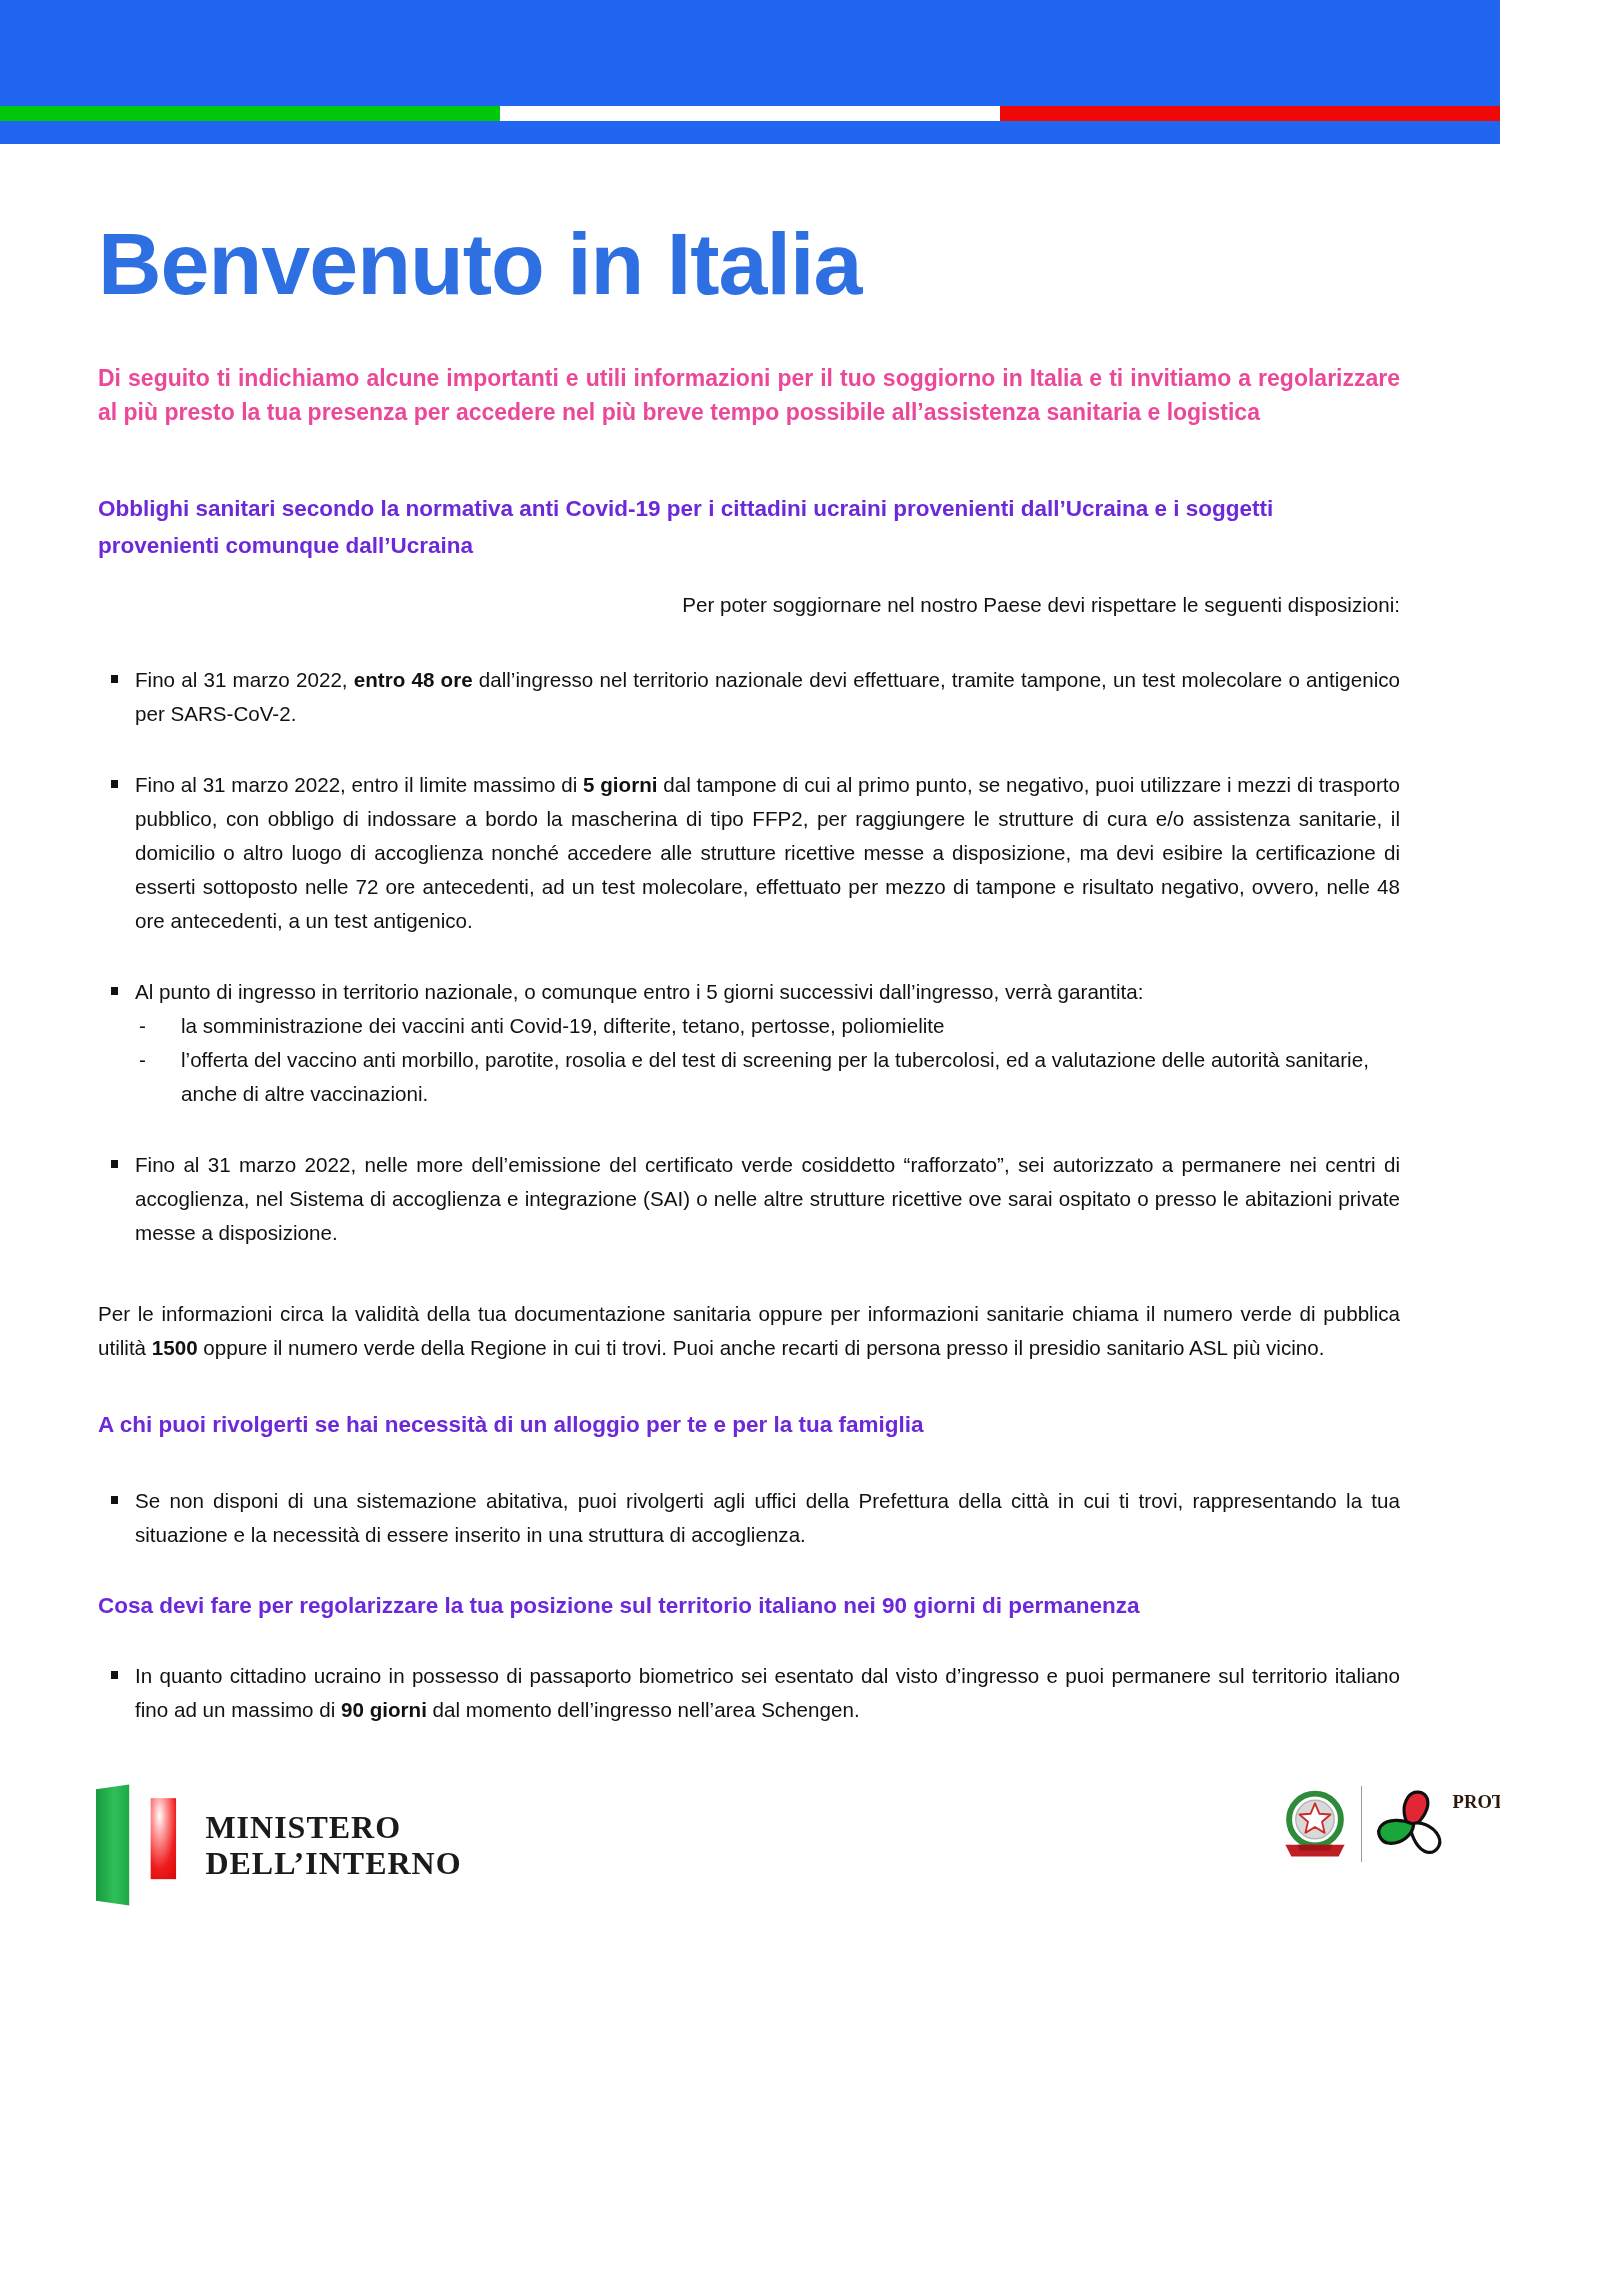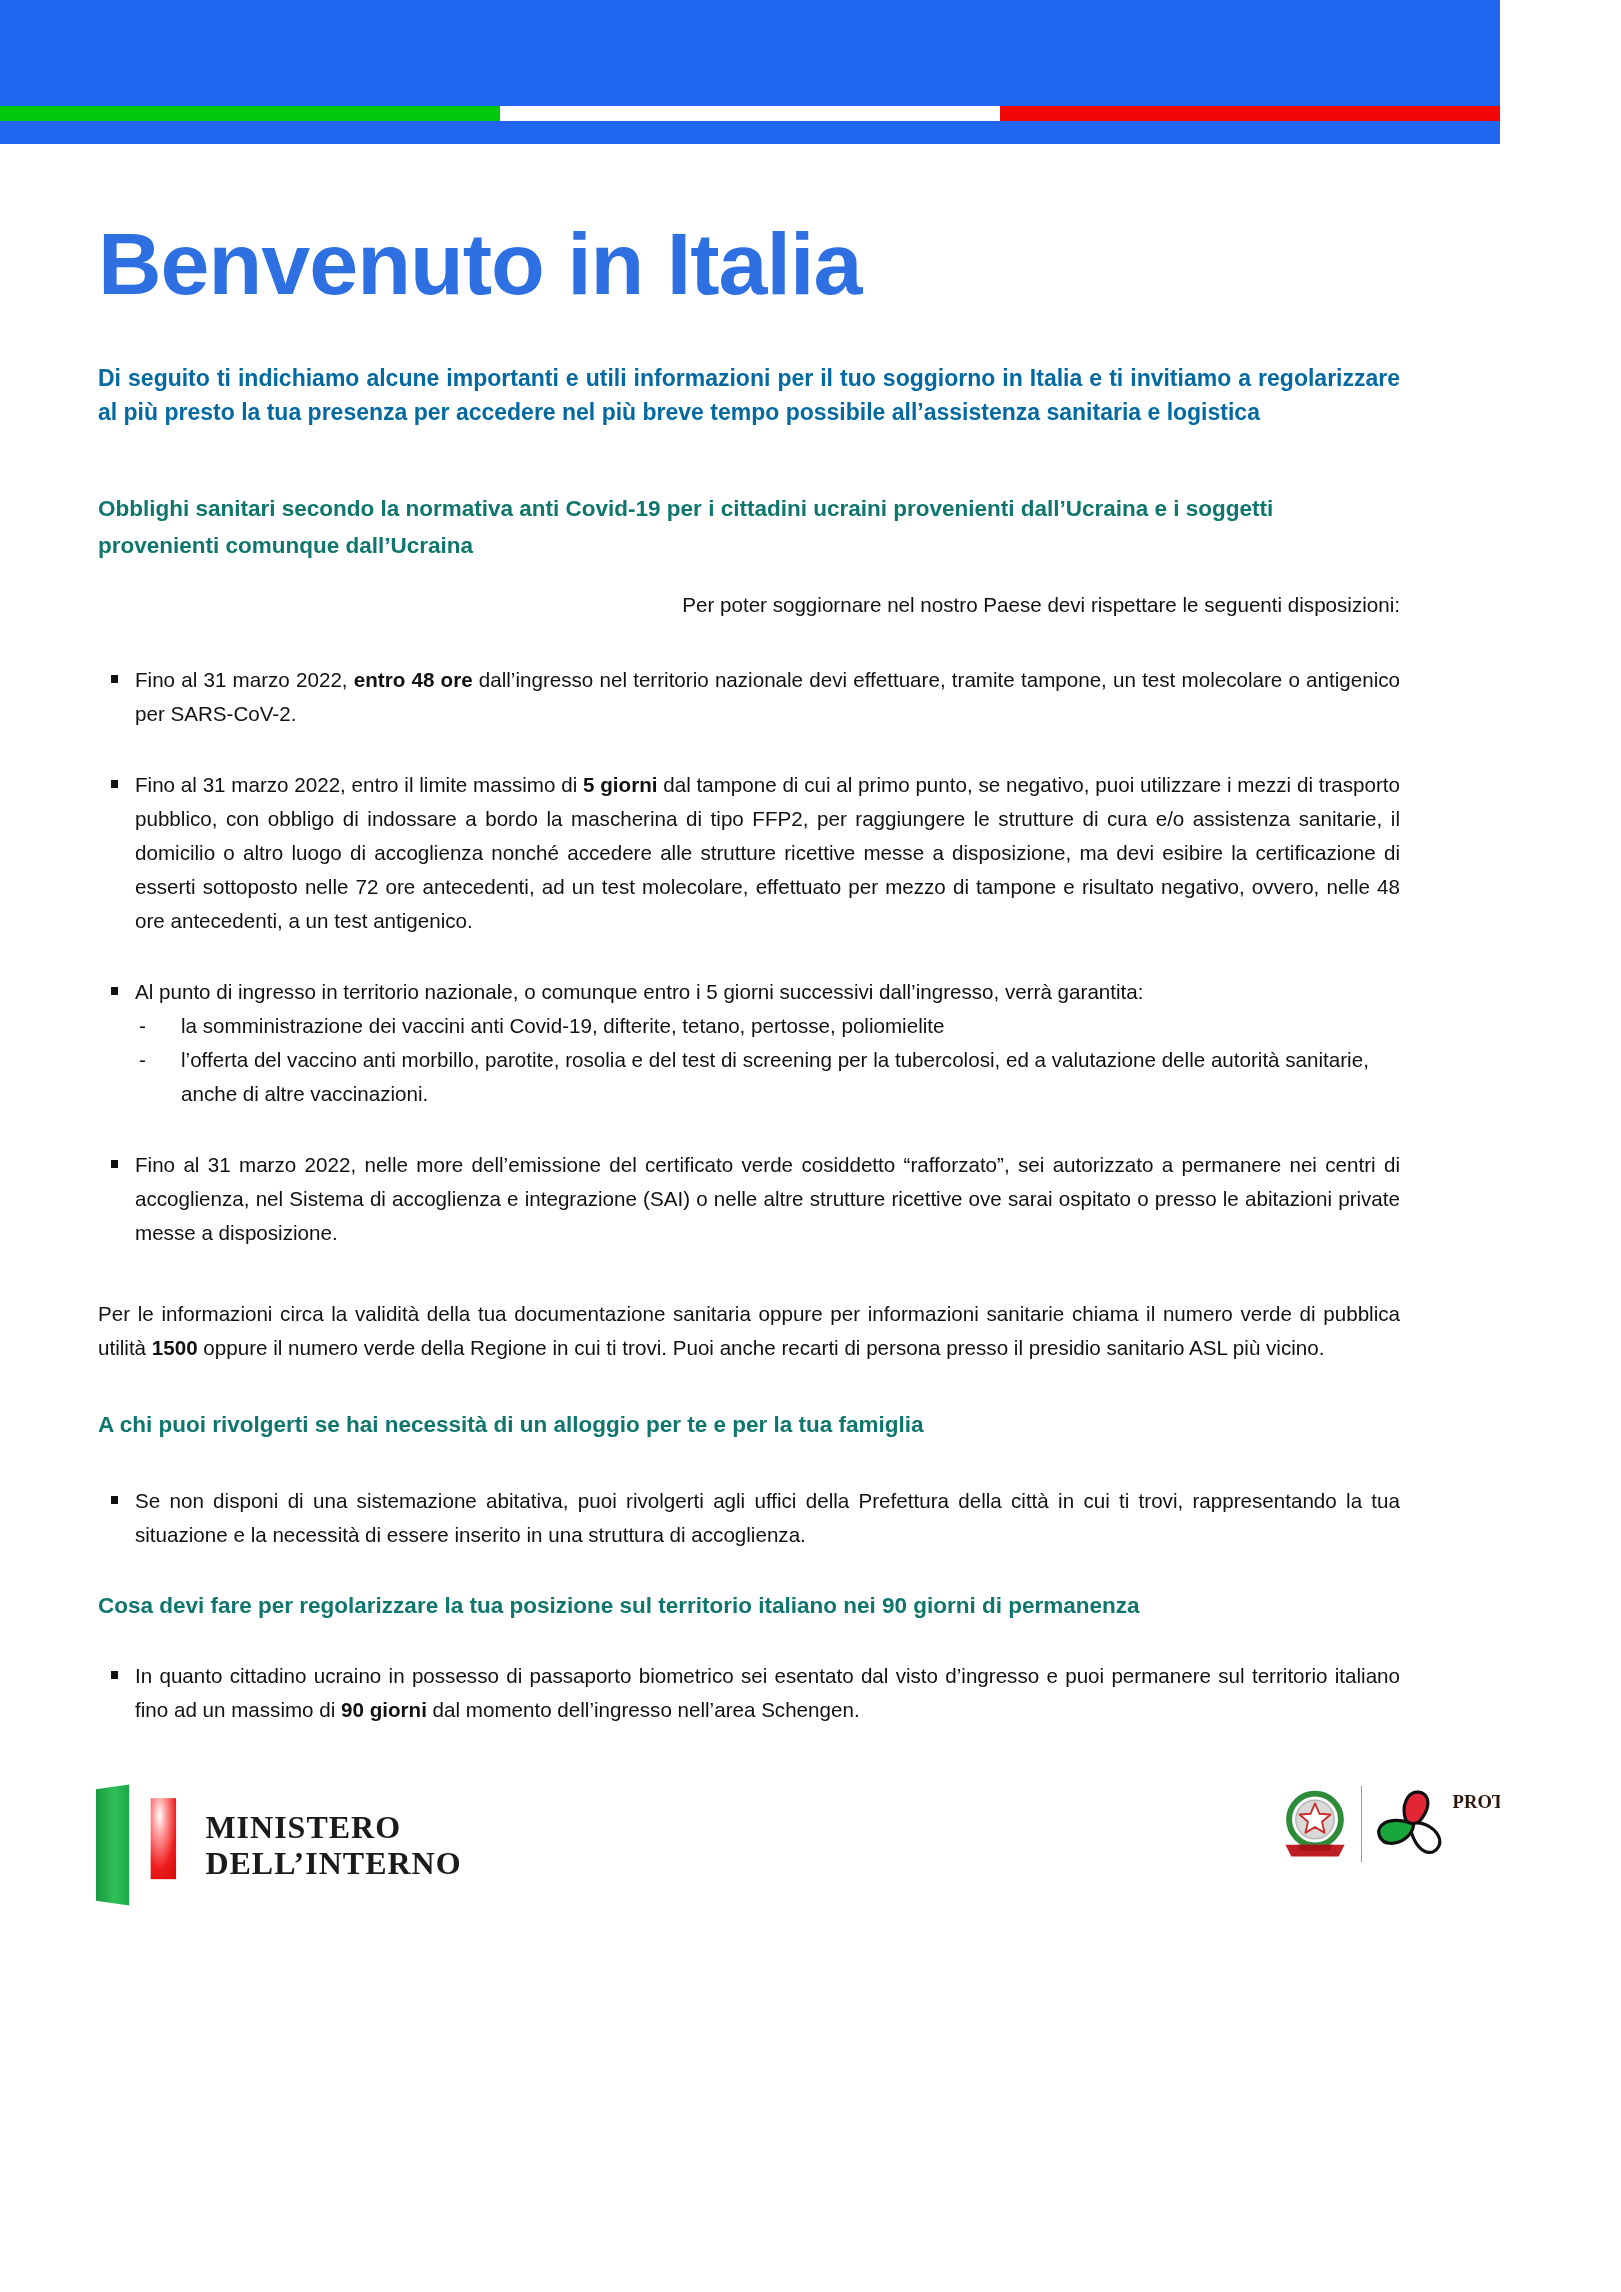--- a/index.html
+++ b/index.html
@@ -23,27 +23,27 @@
   .content{padding:0 100px 0 98px;font-size:20.6px;line-height:34px;}
   .page-title{
     margin:74px 0 0;
     font-size:88px;line-height:92px;
     font-weight:700;letter-spacing:-1px;
     color:#2E70E2;
   }
   .intro{
     margin:51px 0 0;
     font-size:23px;line-height:34px;
-    font-weight:700;color:#0369a1;
+    font-weight:700;color:#ec4899;
     text-align:justify;
   }
   .blue-heading{
     margin:61px 0 0;
     font-size:22.5px;line-height:37px;
-    font-weight:700;color:#0f766e;
+    font-weight:700;color:#6d28d9;
   }
   .blue-heading.h2{margin-top:41px;}
   .blue-heading.h3{margin-top:35px;}
   .lead{margin:23.5px 0 0;text-align:right;}
   p{margin:0;}
   .para{margin:47px 0 0;text-align:justify;}
   strong{font-weight:700;}
   
   ul.bullets{list-style:none;margin:41px 0 0;padding:0;}
   ul.bullets.tight{margin-top:35px;}

